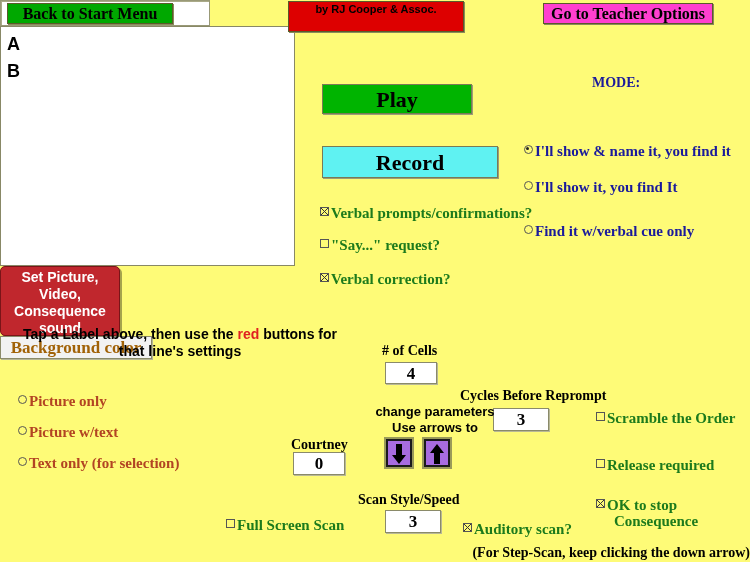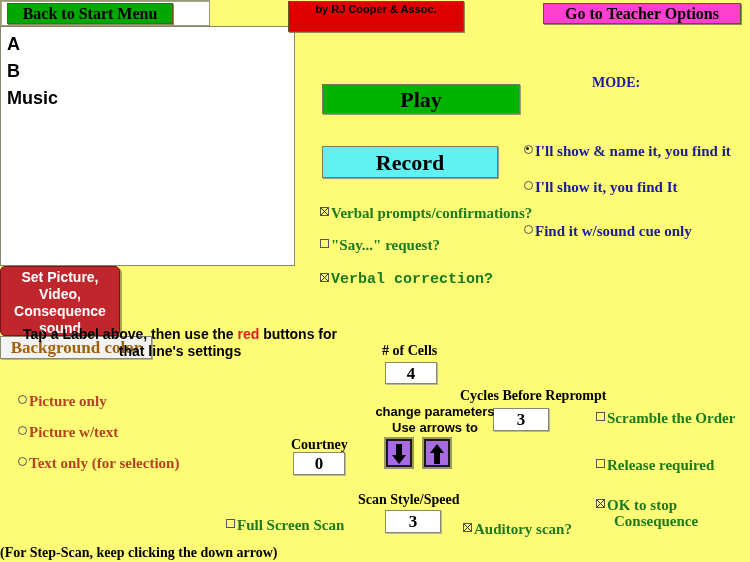--- a/index.html
+++ b/index.html
@@ -39,21 +39,21 @@
   #title-badge {
     left: 288px; top: 1px; width: 176px; height: 31px;
     background: #DD0000;
     font-family: "Liberation Sans", sans-serif;
     cursor: default;
     padding-top: 1px;
   }
   #title-badge .t1 { display:block; font-size: 14px; font-weight: bold; line-height: 16px; }
   #title-badge .t2 { display:block; font-size: 11px; font-weight: bold; line-height: 13px; }
   #teacher-btn {
-    left: 543px; top: 3px; width: 198px; height: 21px;
+    left: 543px; top: 3px; width: 170px; height: 21px;
     background: #FF3FCF;
     font-size: 16px;
     padding-top: 2px;
   }
 
   
   #name-field {
     left: 12px; top: 48px; width: 210px; height: 26px;
     background: #FFFFFF;
     border: 1px solid #999977;
@@ -121,21 +121,21 @@
     font-family: "Liberation Serif", serif;
     font-weight: bold;
     font-size: 22px;
     color: #000;
     border: 1px solid #7a7a55;
     box-shadow: 1px 1px 0 #9d9d77;
     box-sizing: border-box;
     cursor: pointer;
   }
   #play-btn {
-    left: 322px; top: 84px; width: 198px; height: 30px;
+    left: 322px; top: 84px; width: 150px; height: 30px;
     background: #00B400;
     padding-top: 2px;
   }
   #record-btn {
     left: 322px; top: 146px; width: 176px; height: 32px;
     background: #5FF2F2;
     padding-top: 3px;
   }
 
   
@@ -267,21 +267,21 @@
     outline: 2px solid #9a9a5a;
     box-sizing: border-box;
     cursor: pointer;
   }
   #arrow-down { left: 386px; top: 439px; }
   #arrow-up   { left: 424px; top: 439px; }
   .arrowbtn svg { display:block; margin: 3px auto 0; }
 
   #step-scan-note {
     left: 0; top: 545px; width: 750px;
-    text-align: left;
+    text-align: right;
     font-family: "Liberation Serif", serif;
     font-size: 14px;
     font-weight: bold;
     color: #000;
   }
 </style>
 </head>
 <body>
 
 <div class="topbtn" id="back-btn">Back to Start Menu</div>
@@ -290,21 +290,20 @@
   <span class="t2">by RJ Cooper &amp; Assoc.</span>
 </div>
 
 <div class="topbtn" id="teacher-btn">Go to Teacher Options</div>
 
 <div id="name-field">Courtney</div>
 
 <div id="label-listbox">
   <div class="row">A</div>
   <div class="row">B</div>
-  <div class="row">Music</div>
 </div>
 
 <div class="abs" id="tap-hint">
   <span>Tap a Label above, then use the </span><span class="red">red</span><span> buttons for</span>
   <div>that line's settings</div>
 </div>
 
 <div id="set-media-btn">Set Picture, Video, Consequence sound</div>
 
 <div class="opt rust-opt" style="left:18px; top:394px;">
@@ -322,30 +321,30 @@
 
 <div class="abs" id="mode-heading">MODE:</div>
 
 <div class="opt mode-opt" style="left:524px; top:144px;">
   <span class="mk radio on"></span><span class="lbl">I'll show &amp; name it, you find it</span>
 </div>
 <div class="opt mode-opt" style="left:524px; top:180px;">
   <span class="mk radio"></span><span class="lbl">I'll show it, you find It</span>
 </div>
 <div class="opt mode-opt" style="left:524px; top:224px;">
-  <span class="mk radio"></span><span class="lbl">Find it w/sound cue only</span>
+  <span class="mk radio"></span><span class="lbl">Find it w/verbal cue only</span>
 </div>
 
 <div class="opt green-opt" style="left:320px; top:206px;">
   <span class="mk check on"></span><span class="lbl">Verbal prompts/confirmations?</span>
 </div>
 <div class="opt green-opt" style="left:320px; top:238px;">
   <span class="mk check"></span><span class="lbl">"Say..." request?</span>
 </div>
-<div class="opt green-opt" style="left:320px; top:272px;font-family:Liberation Mono, monospace;">
+<div class="opt green-opt" style="left:320px; top:272px;">
   <span class="mk check on"></span><span class="lbl">Verbal correction?</span>
 </div>
 
 <div id="bg-color-btn">Background color</div>
 
 <div class="flabel" id="cells-label"># of Cells</div>
 <div class="numfield" id="cells-field">4</div>
 
 <div class="flabel" id="cycles-label">Cycles Before Reprompt</div>
 <div class="numfield" id="cycles-field">3</div>

